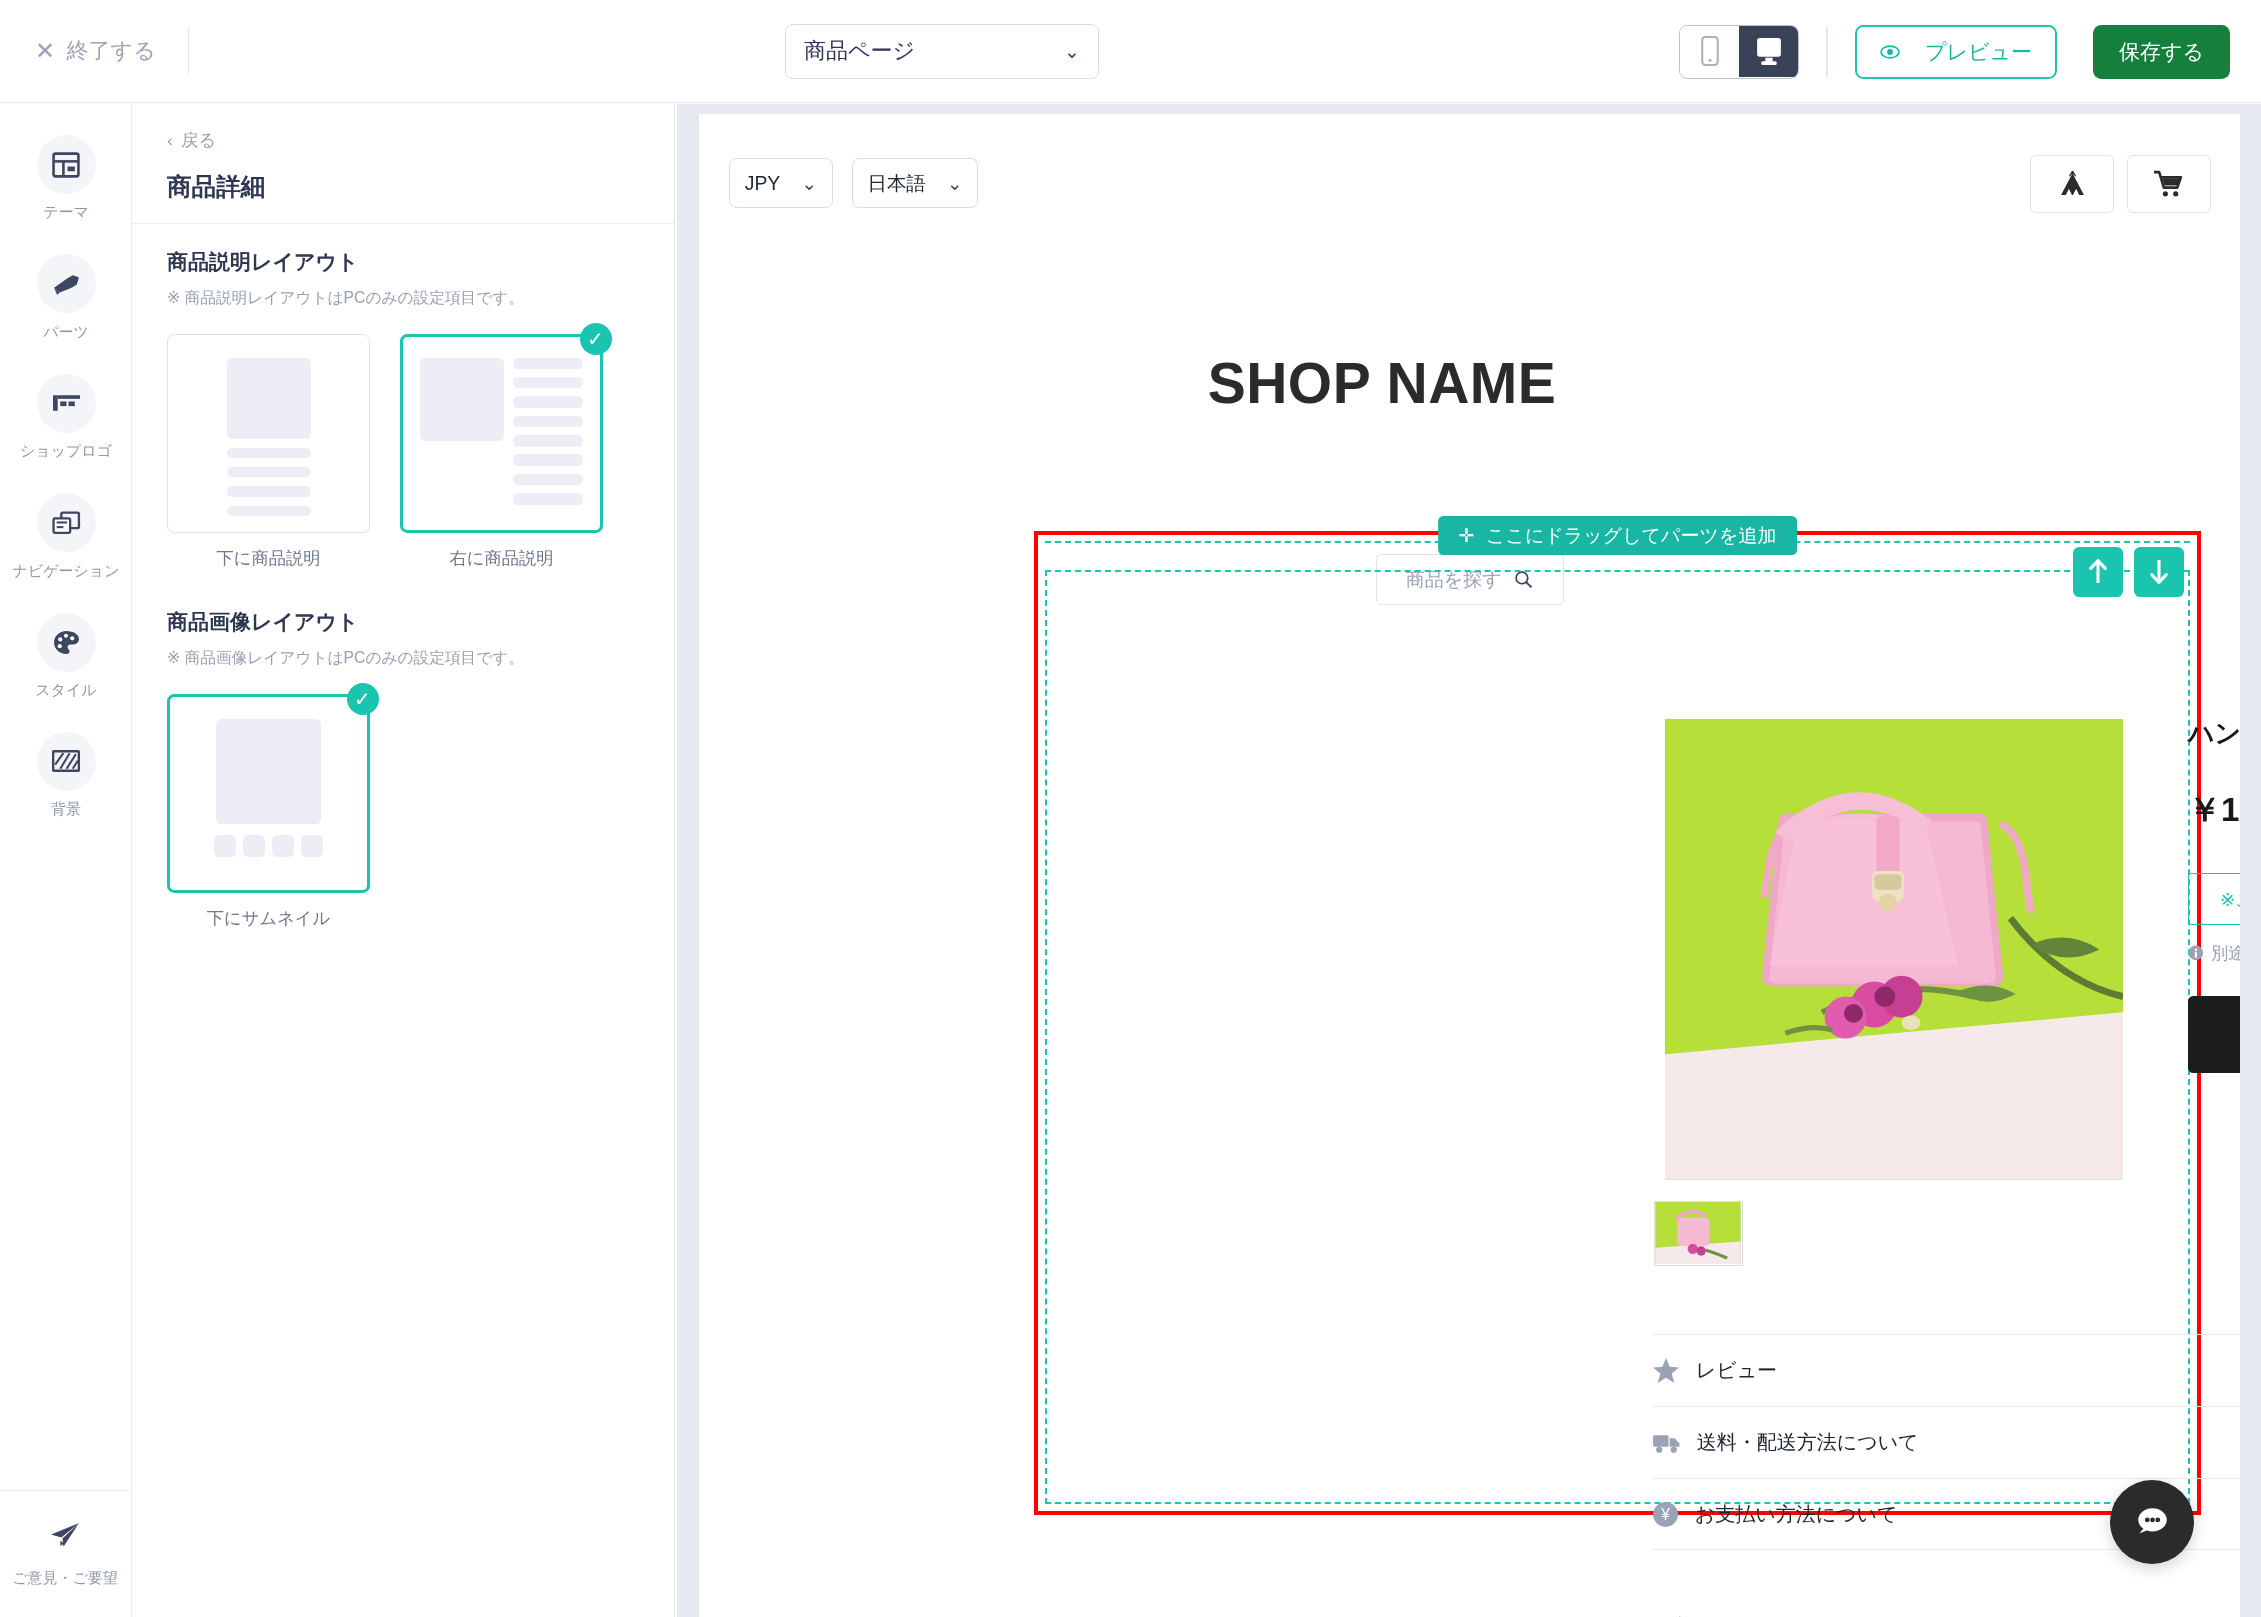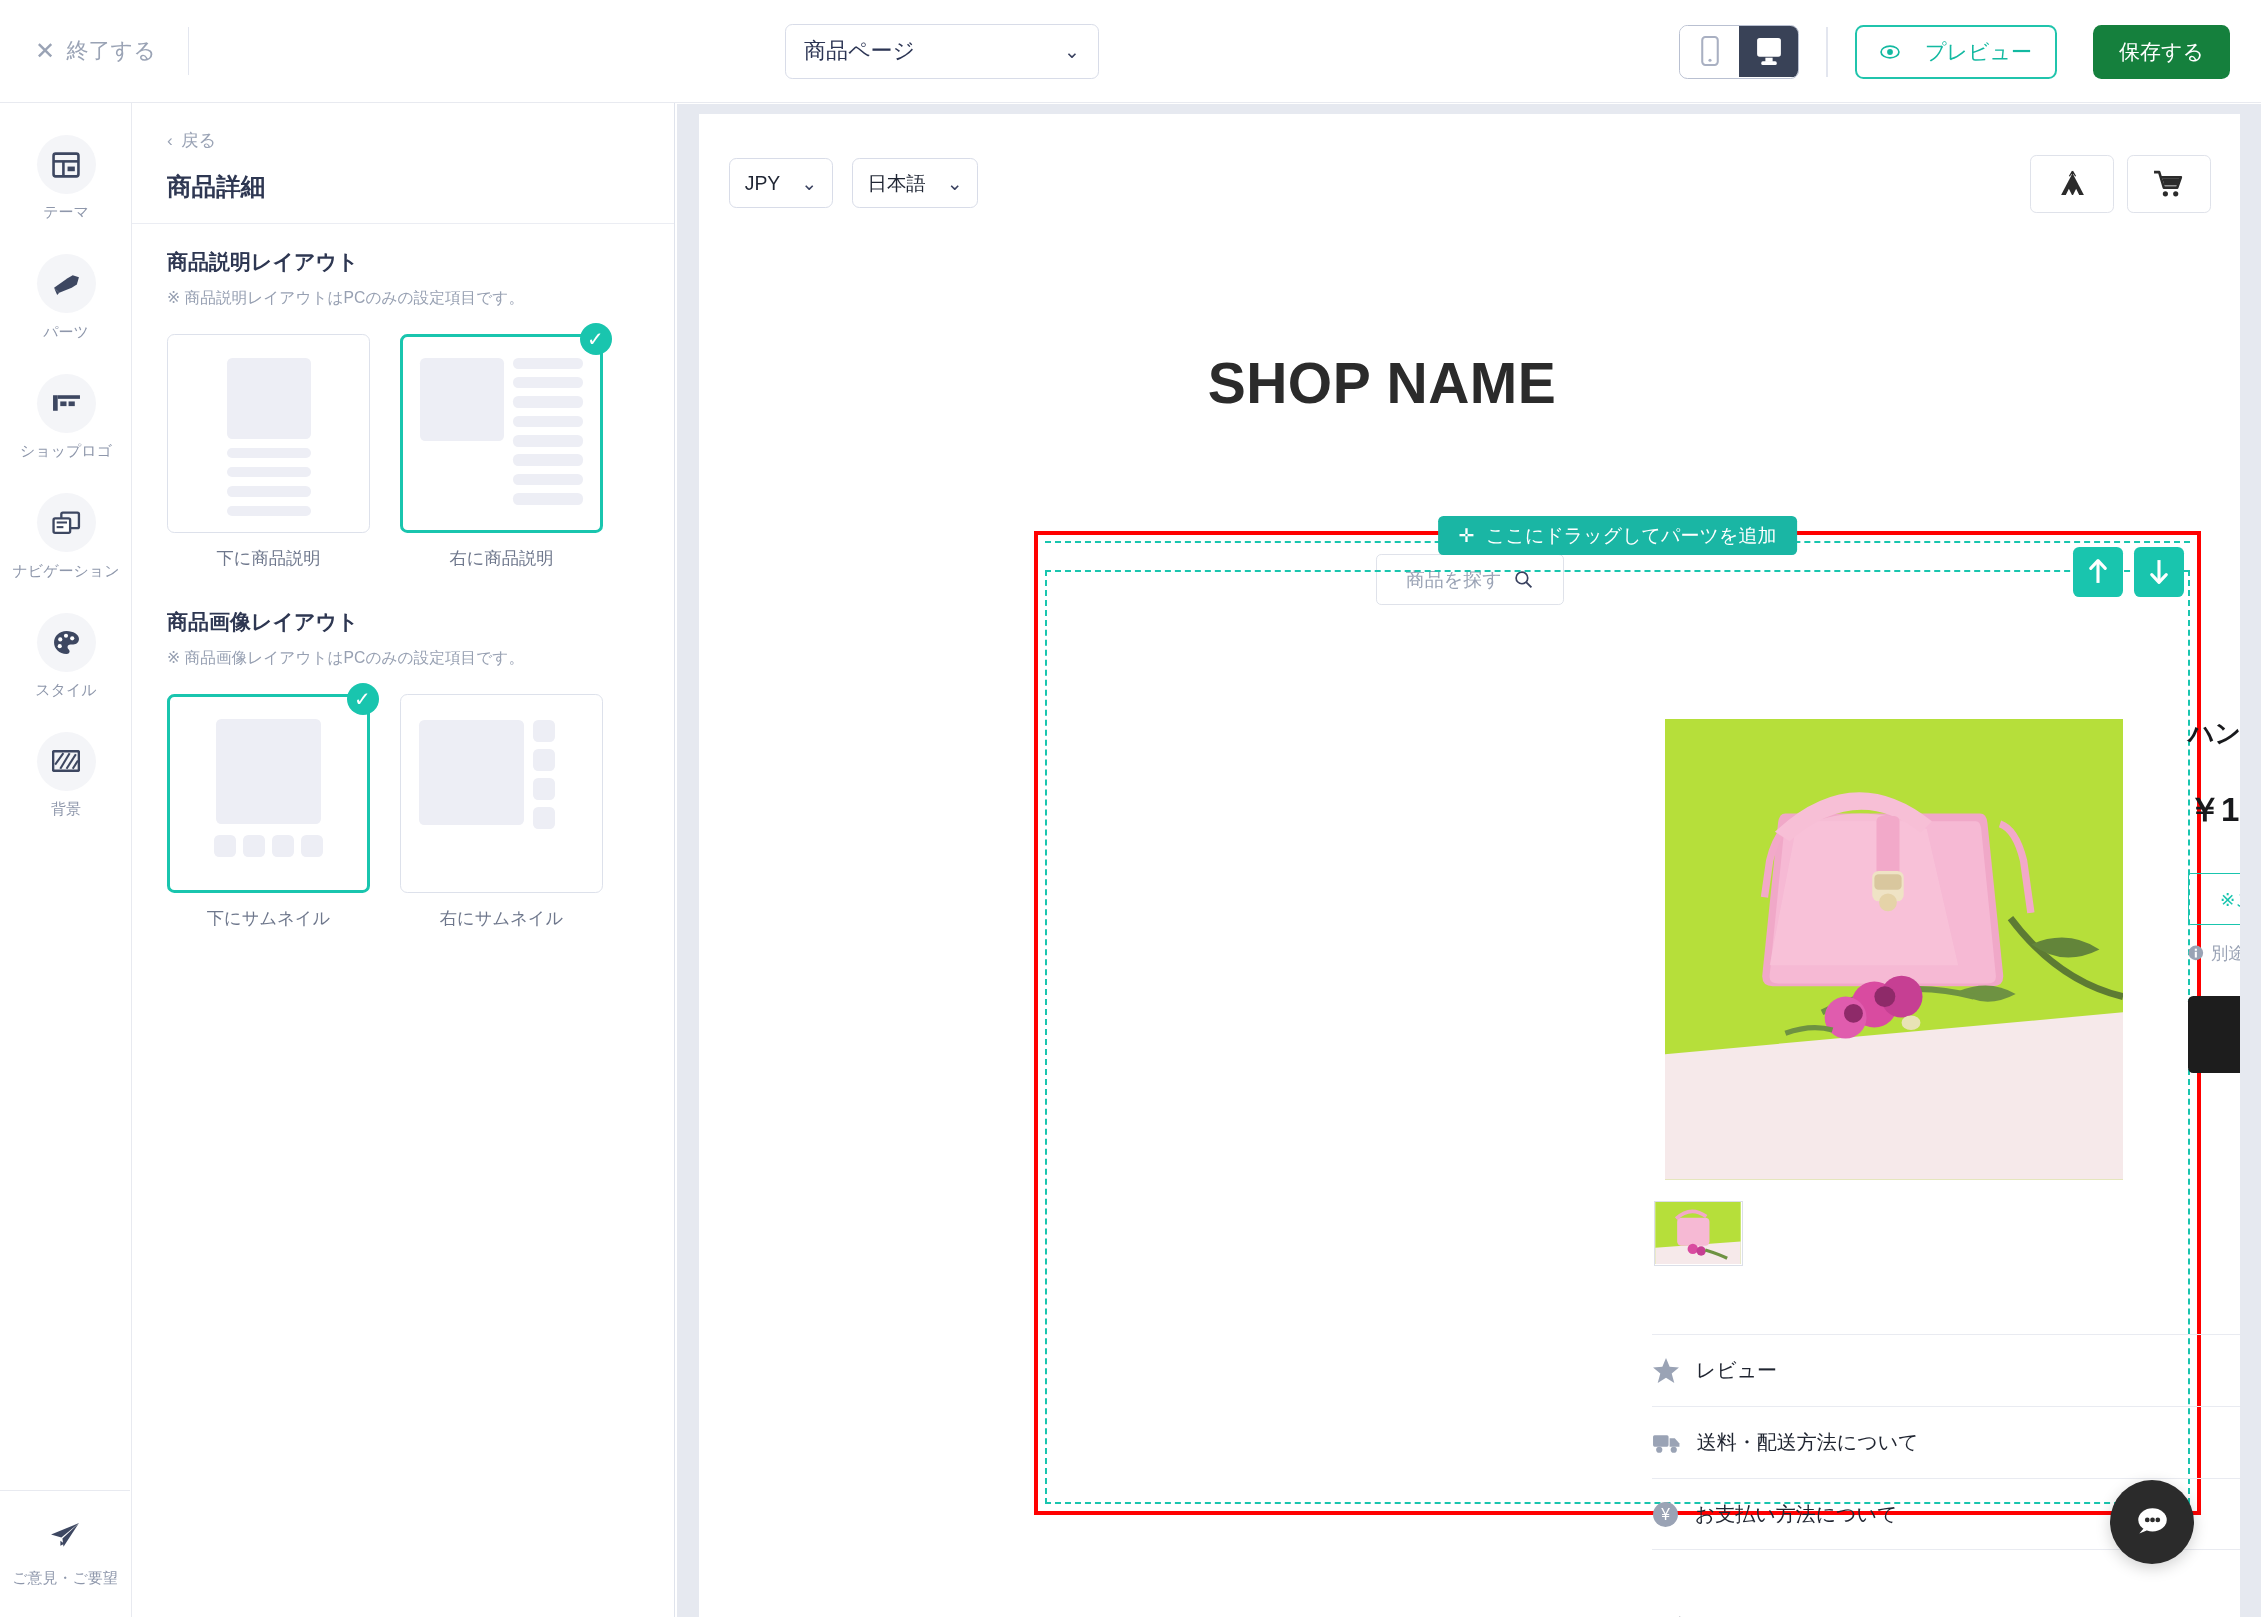--- a/index.html
+++ b/index.html
@@ -410,32 +410,20 @@
           <div class="opt-check">✓</div>
           <div class="ph ph-img"></div>
           <div class="thumbs">
             <div class="ph ph-t"></div>
             <div class="ph ph-t"></div>
             <div class="ph ph-t"></div>
             <div class="ph ph-t"></div>
           </div>
         </div>
         <div class="opt-label">下にサムネイル</div>
-      </div>
-      <div class="opt">
-        <div class="opt-card thumb-right">
-          <div class="ph ph-img"></div>
-          <div class="thumbs">
-            <div class="ph ph-t"></div>
-            <div class="ph ph-t"></div>
-            <div class="ph ph-t"></div>
-            <div class="ph ph-t"></div>
-          </div>
-        </div>
-        <div class="opt-label">右にサムネイル</div>
       </div>
     </div>
   </div>
 </div>
 
 <div class="canvas">
   <div class="site">
 
     <div class="site-topsel">
       <div class="minisel">

